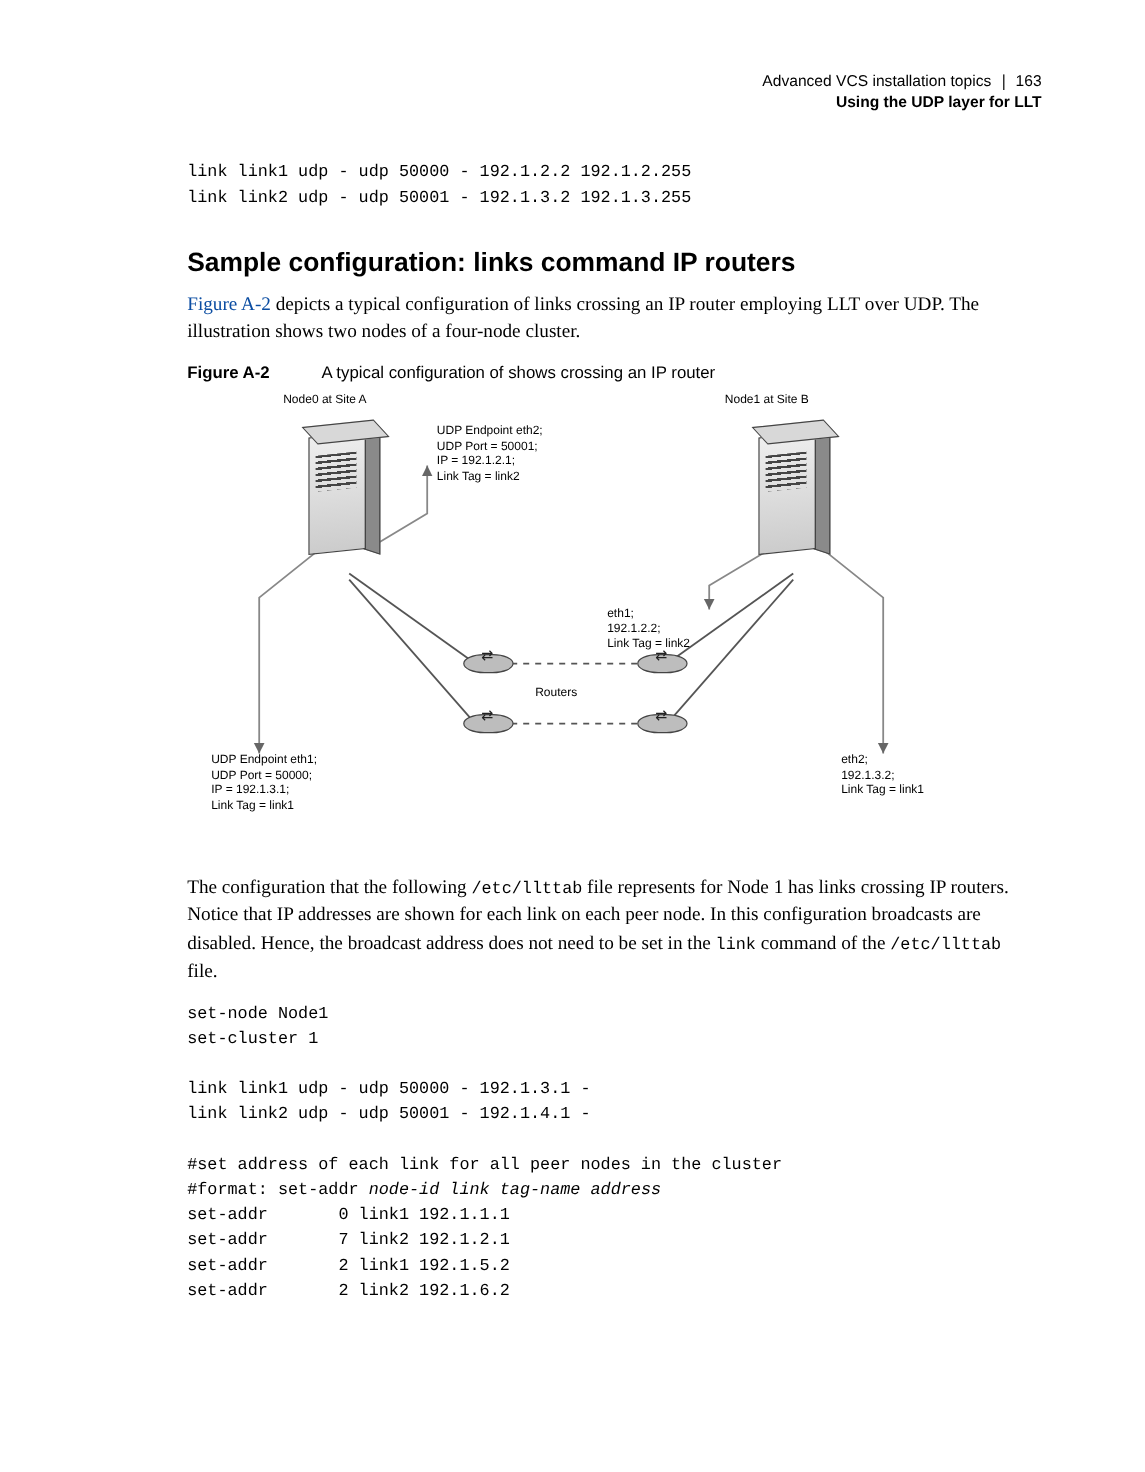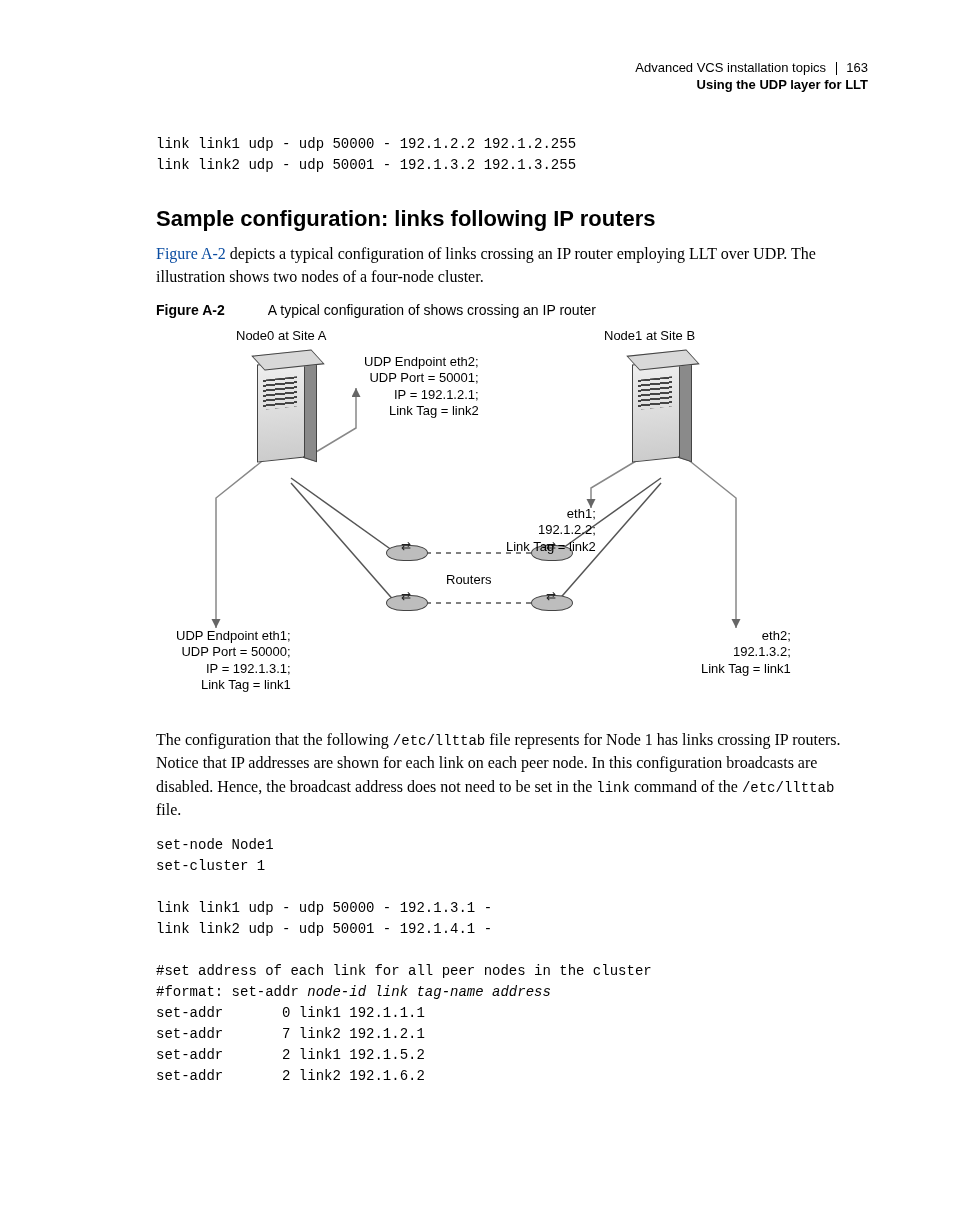--- a/index.html
+++ b/index.html
@@ -67,22 +67,21 @@
   .mono-inline { font-family: "Courier New", Courier, monospace; font-size: 14px; }
   .mono-italic { font-family: "Courier New", Courier, monospace; font-size:14px; font-style: italic;}
 
   
   .figure {
     position: relative;
     width: 620px;
     height: 380px;
     margin: 6px 0 20px 40px;
     font-family: "Helvetica Neue", Arial, sans-serif;
-    font-size: 13px;
-    text-align: right;
+    font-size: 10px;
   }
   .figure .lbl { position: absolute; line-height: 1.25; }
 
   
   .server {
     position: absolute;
     width: 64px;
     height: 120px;
   }
   .serv-body {
@@ -149,21 +148,21 @@
       <span class="page-num">163</span>
     </div>
     <div class="header-line2">Using the UDP layer for LLT</div>
   </div>
 
   <div class="content">
 
     <div class="codeblock">link link1 udp - udp 50000 - 192.1.2.2 192.1.2.255
 link link2 udp - udp 50001 - 192.1.3.2 192.1.3.255</div>
 
-    <h2 class="section-title">Sample configuration: links following IP routers</h2>
+    <h2 class="section-title">Sample configuration: links command IP routers</h2>
 
     <p class="body">
       <span class="link">Figure A-2</span><span> depicts a typical configuration of links crossing an IP router employing LLT over UDP. The illustration shows two nodes of a four-node cluster.</span>
     </p>
 
     <div class="figure-caption">
       <span class="fig-label">Figure A-2</span>
       <span>A typical configuration of shows crossing an IP router</span>
     </div>
 

